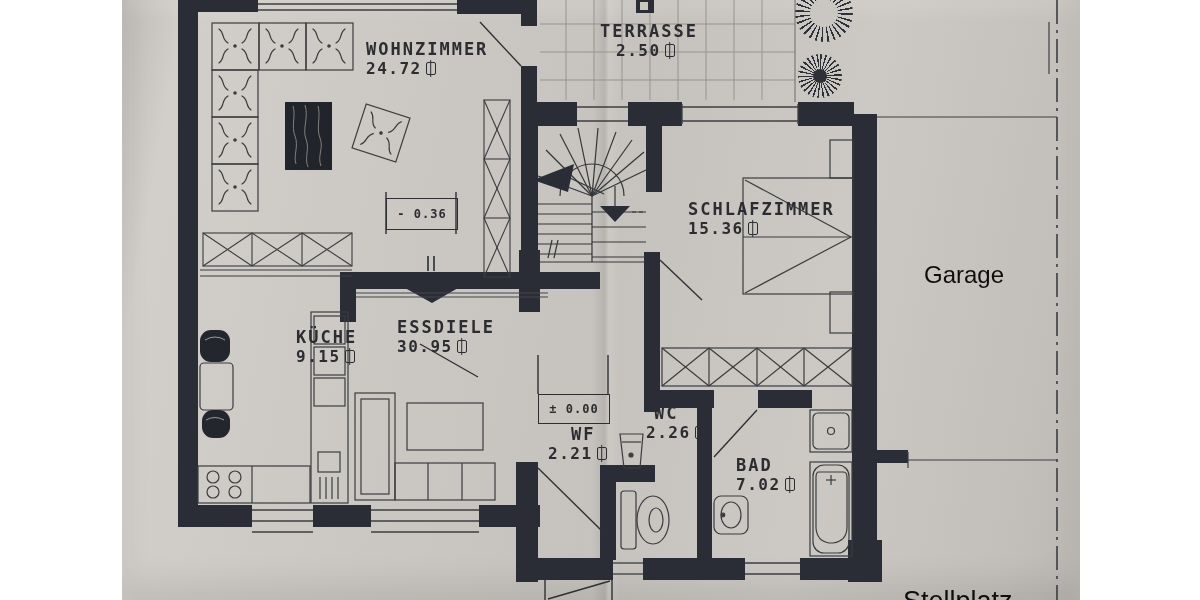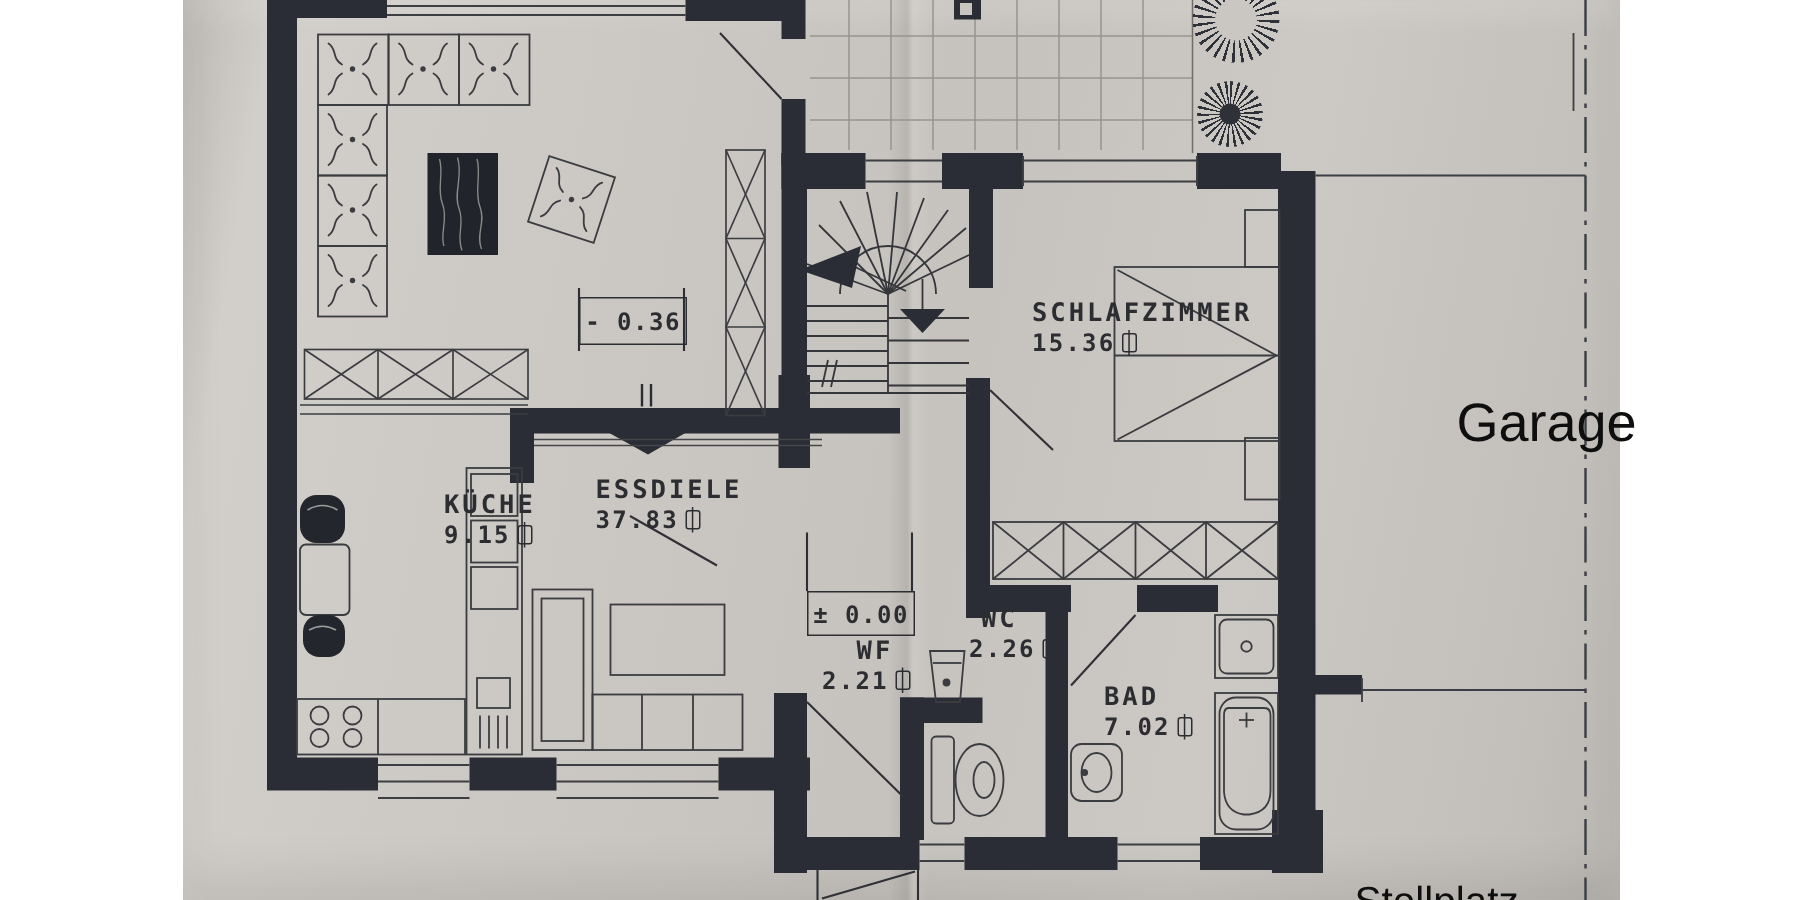--- a/index.html
+++ b/index.html
@@ -15,24 +15,24 @@
 
   .plan-label{position:absolute;color:#2c2d31;white-space:nowrap;line-height:1.12;}
   .plan-label .nm{font-size:17px;font-weight:600;letter-spacing:2px;display:block;}
   .plan-label .ar{font-size:16px;font-weight:600;letter-spacing:1.5px;display:flex;align-items:center;margin-top:1px;}
   .qm{display:inline-block;width:8px;height:11px;border:1.6px solid #2c2d31;border-radius:2px;
       position:relative;margin-left:4px;}
   .qm::after{content:'';position:absolute;left:50%;top:-3px;bottom:-3px;width:1.6px;
       background:#2c2d31;transform:translateX(-50%);}
 
   .level-box{position:absolute;border:1.8px solid #2c2e33;display:flex;align-items:center;
-      justify-content:center;font-size:16px;font-weight:600;letter-spacing:1px;color:#2c2d31;}
+      justify-content:center;font-size:12px;font-weight:600;letter-spacing:1px;color:#2c2d31;}
 
   .modern{position:absolute;font-family:"Liberation Sans",sans-serif;color:#0e0e0e;}
-  #garage-label{left:924px;top:261px;font-size:36px;margin-left:47px;}
+  #garage-label{left:924px;top:261px;font-size:24px;}
   #stellplatz-label{left:903px;top:586px;font-size:27px;}
 
   .bush{position:absolute;border-radius:50%;}
   #bush-1{left:795px;top:-16px;width:58px;height:58px;
       background:repeating-conic-gradient(#2e3138 0deg 4deg,transparent 4deg 13deg);}
   #bush-1 .hollow{position:absolute;left:50%;top:50%;width:28px;height:28px;margin:-14px 0 0 -14px;
       border-radius:50%;background:#cac6c1;}
   #bush-2{left:798px;top:54px;width:44px;height:44px;
       background:repeating-conic-gradient(#2e3138 0deg 5deg,transparent 5deg 14deg);}
   #bush-2 .core{position:absolute;left:50%;top:50%;width:14px;height:14px;margin:-7px 0 0 -7px;
@@ -323,38 +323,52 @@
     </g>
   </svg>
 
   <div id="bush-1" class="bush">
       <div class="hollow"></div>
     </div>
   <div id="bush-2" class="bush">
       <div class="core"></div>
     </div>
 
+  <div class="plan-label" style="left:366px;top:40px;">
+    <span class="nm">WOHNZIMMER</span>
+    <span class="ar">
+        <span>24.72</span>
+        <span class="qm"></span>
+      </span>
+  </div>
+  <div class="plan-label" style="left:600px;top:22px;">
+    <span class="nm">TERRASSE</span>
+    <span class="ar" style="margin-left:16px;">
+        <span>2.50</span>
+        <span class="qm"></span>
+      </span>
+  </div>
   <div class="plan-label" style="left:688px;top:200px;text-align:center;">
     <span class="nm">SCHLAFZIMMER</span>
     <span class="ar">
         <span>15.36</span>
         <span class="qm"></span>
       </span>
   </div>
   <div class="plan-label" style="left:250px;top:328px;margin-left:46px;">
     <span class="nm">KÜCHE</span>
     <span class="ar">
         <span>9.15</span>
         <span class="qm"></span>
       </span>
   </div>
   <div class="plan-label" style="left:397px;top:318px;">
     <span class="nm">ESSDIELE</span>
     <span class="ar">
-        <span>37.83</span>
+        <span>30.95</span>
         <span class="qm"></span>
       </span>
   </div>
   <div class="plan-label" style="left:548px;top:425px;">
     <span class="nm" style="margin-left:12px;text-align:center;">WF</span>
     <span class="ar">
         <span>2.21</span>
         <span class="qm"></span>
       </span>
   </div>

